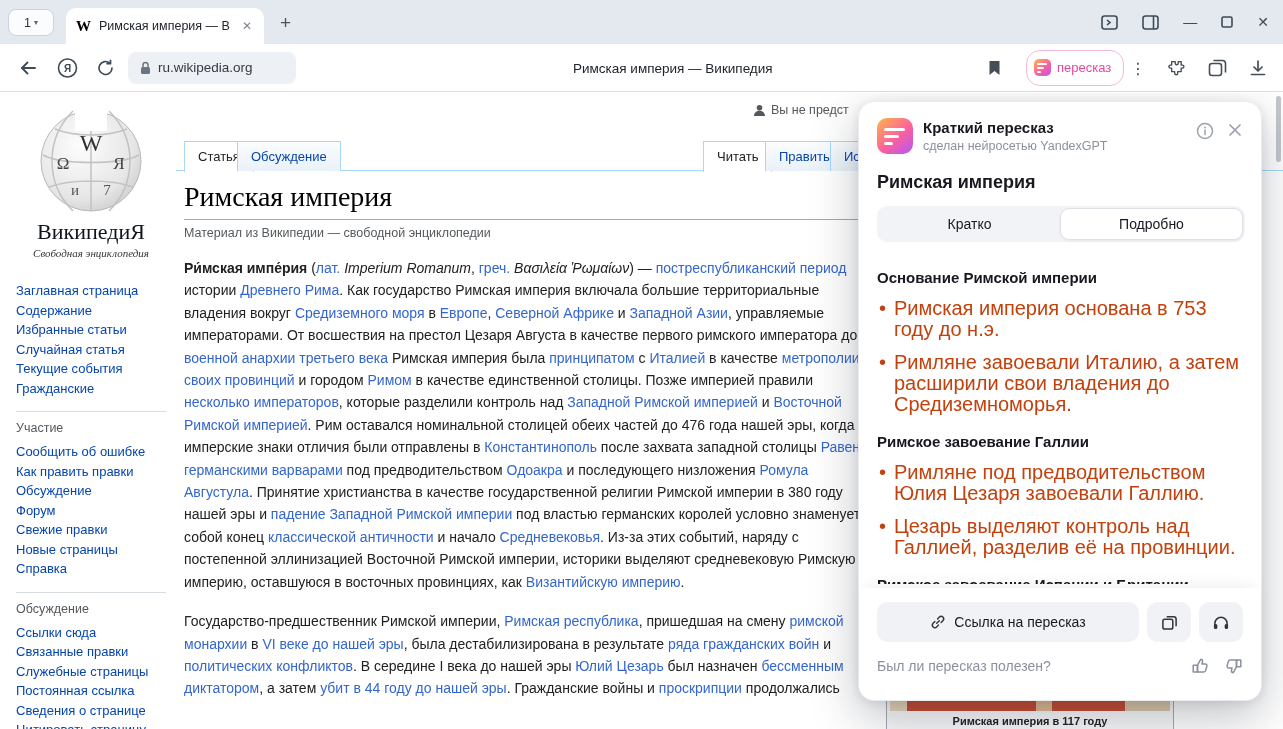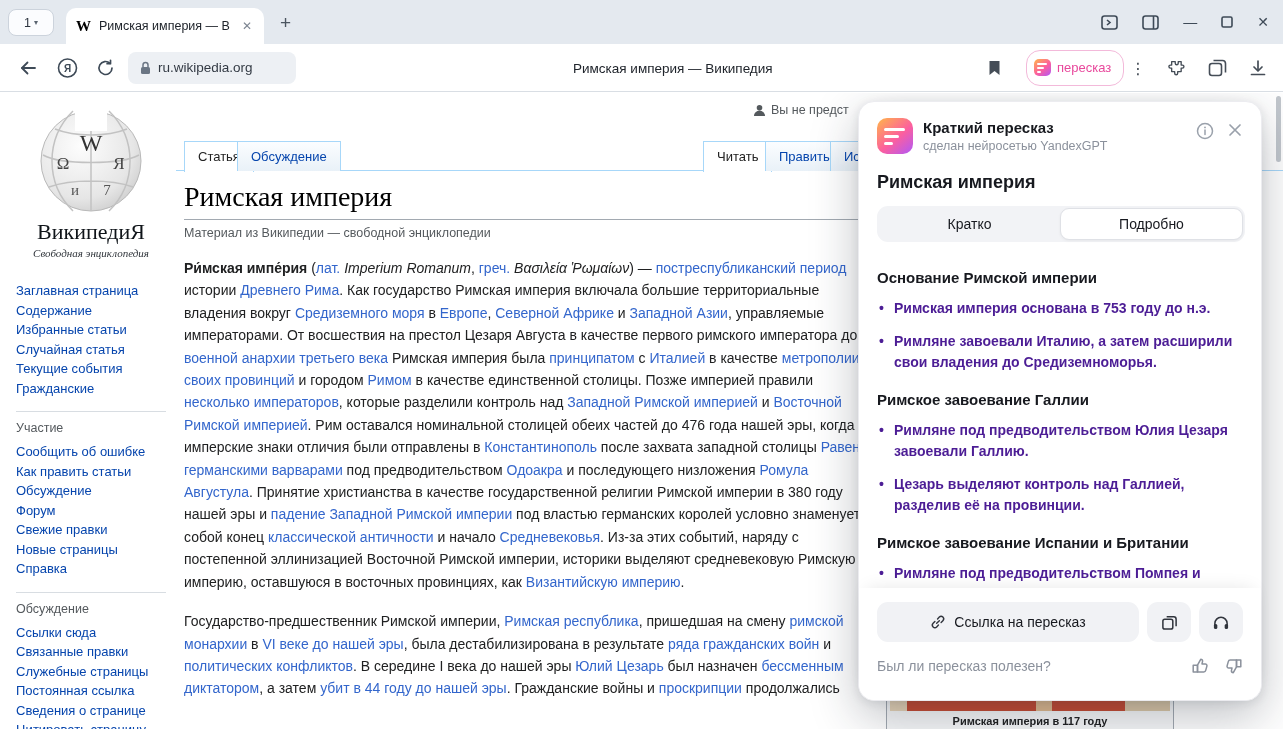--- a/index.html
+++ b/index.html
@@ -93,21 +93,21 @@
   .gpt-hicons { position:absolute; right:18px; top:20px; display:flex; gap:13px; color:#9aa1ab; }
   .gpt-title { position:absolute; left:18px; top:70px; font-size:18px; font-weight:bold; color:#17191f; }
   .seg { position:absolute; left:18px; top:104px; width:368px; height:36px; background:#f2f3f6;
     border-radius:11px; display:flex; padding:2px; }
   .seg .opt { flex:1; display:flex; align-items:center; justify-content:center; font-size:14px; color:#17191f; border-radius:9px; }
   .seg .opt.sel { background:#fff; border:1px solid #dfe1e6; box-shadow:0 1px 3px rgba(0,0,0,.05); }
   .gpt-body { position:absolute; left:18px; top:158px; right:14px; bottom:116px; overflow:hidden; padding-right:4px;margin-top:7px; }
   .gpt-body h3 { font-size:15px; font-weight:bold; color:#17191f; margin:18px 0 4px; }
   .gpt-body .sec:first-child h3 { margin-top:2px; }
   .gpt-body li { list-style:none; position:relative; padding-left:17px; margin-top:12px;
-    font-size:14px; line-height:21px; color:#4c1d95;font-weight:bold; }
+    font-size:20px; line-height:21px; color:#c2410c; }
   .gpt-body li::before { content:"•"; position:absolute; left:2px; top:0; }
   .gpt-foot { position:absolute; left:0; right:0; bottom:0; height:112px; background:#fff;
     border-radius:0 0 16px 16px; padding:14px 18px 0; box-shadow:0 -7px 18px -8px rgba(0,0,0,.10); }
   .footrow { display:flex; gap:8px; }
   .linkbtn { flex:1; height:40px; background:#f1f2f5; border:none; border-radius:11px;
     display:flex; align-items:center; justify-content:center; gap:8px; font-size:14px; color:#17191f;
     font-family:inherit; }
   .sqbtn { width:44px; height:40px; background:#f1f2f5; border:none; border-radius:11px;
     display:flex; align-items:center; justify-content:center; color:#30343c; }
   .fbrow { display:flex; align-items:center; margin-top:15px; }
@@ -247,21 +247,21 @@
           <a href="#">Содержание</a>
           <a href="#">Избранные статьи</a>
           <a href="#">Случайная статья</a>
           <a href="#">Текущие события</a>
           <a href="#">Гражданские</a>
         </nav>
       <div class="shead">Участие</div>
       <nav class="snav" style="margin-top:0">
 
       <a href="#">Сообщить об ошибке</a>
-          <a href="#">Как править статьи</a>
+          <a href="#">Как править правки</a>
           <a href="#">Обсуждение</a>
           <a href="#">Форум</a>
           <a href="#">Свежие правки</a>
           <a href="#">Новые страницы</a>
           <a href="#">Справка</a>
         </nav>
       <div class="shead">Обсуждение</div>
       <nav class="snav" style="margin-top:0">
 
       <a href="#">Ссылки сюда</a>

